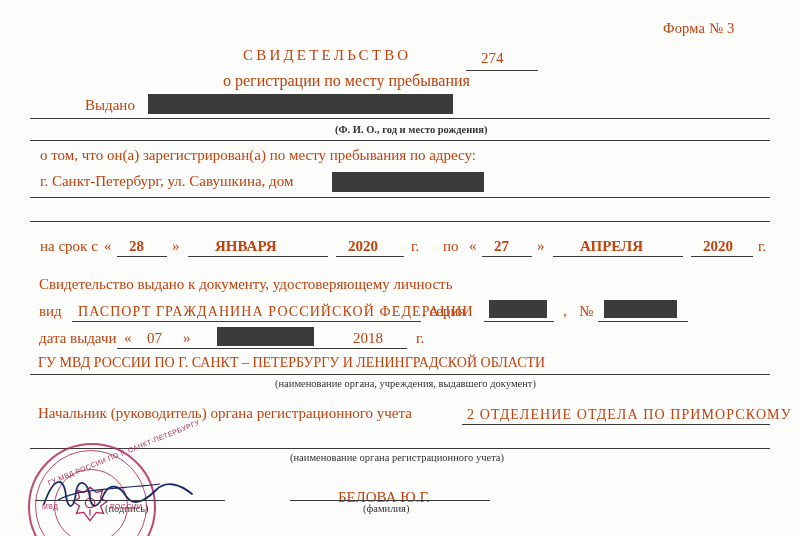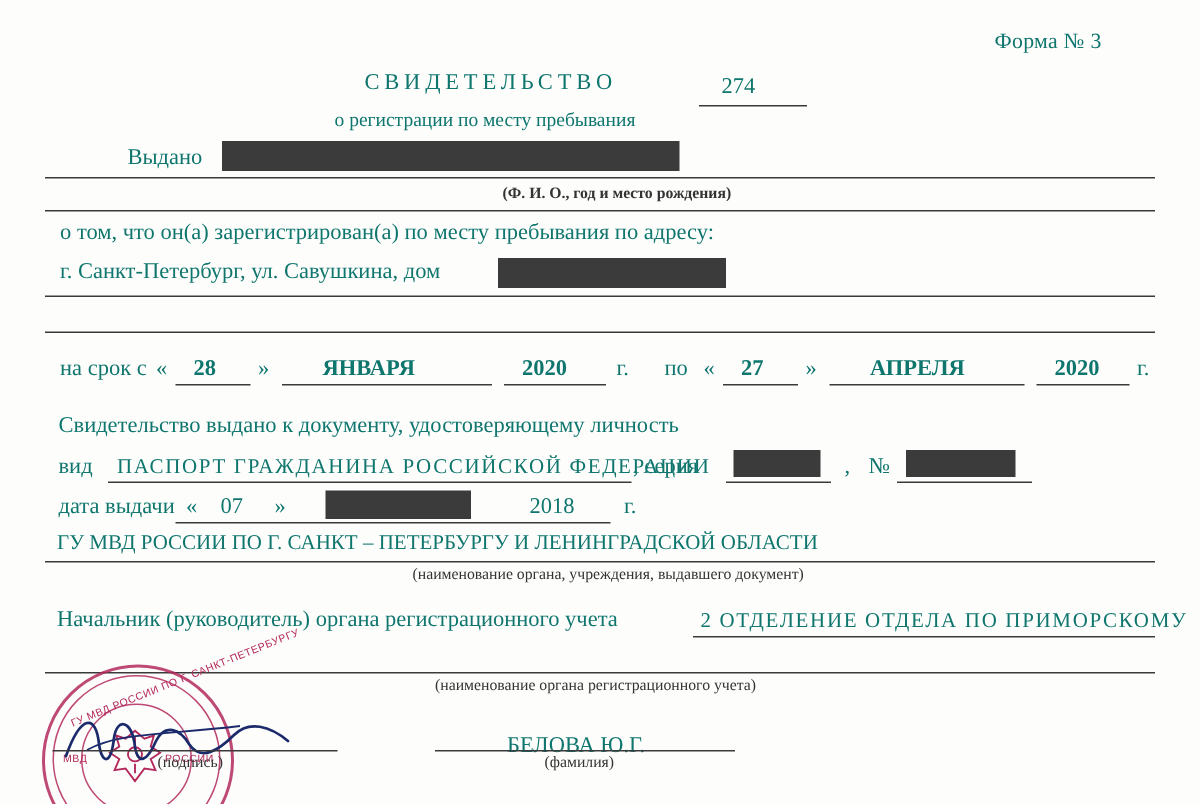--- a/index.html
+++ b/index.html
@@ -24,33 +24,33 @@
     border-bottom: 1px solid #3a3a3a;
   }
   .redact {
     position: absolute;
     background: #3b3b3b;
   }
   .txt {
     position: absolute;
     white-space: nowrap;
     font-family: "Liberation Serif", serif;
-    color: #0f766e;
+    color: #c2410c;
   }
   .form-no {
     font-size: 14.5px;
     letter-spacing: 0.2px;
   }
   .title-main {
     font-size: 15px;
     letter-spacing: 3.2px;
     font-weight: 400;
   }
   .title-sub {
-    font-size: 13px;
+    font-size: 16px;
   }
   .body-txt {
     font-size: 15px;
   }
   .body-txt-sm {
     font-size: 14px;
   }
   .caption {
     font-size: 10.5px;
     color: #333;

